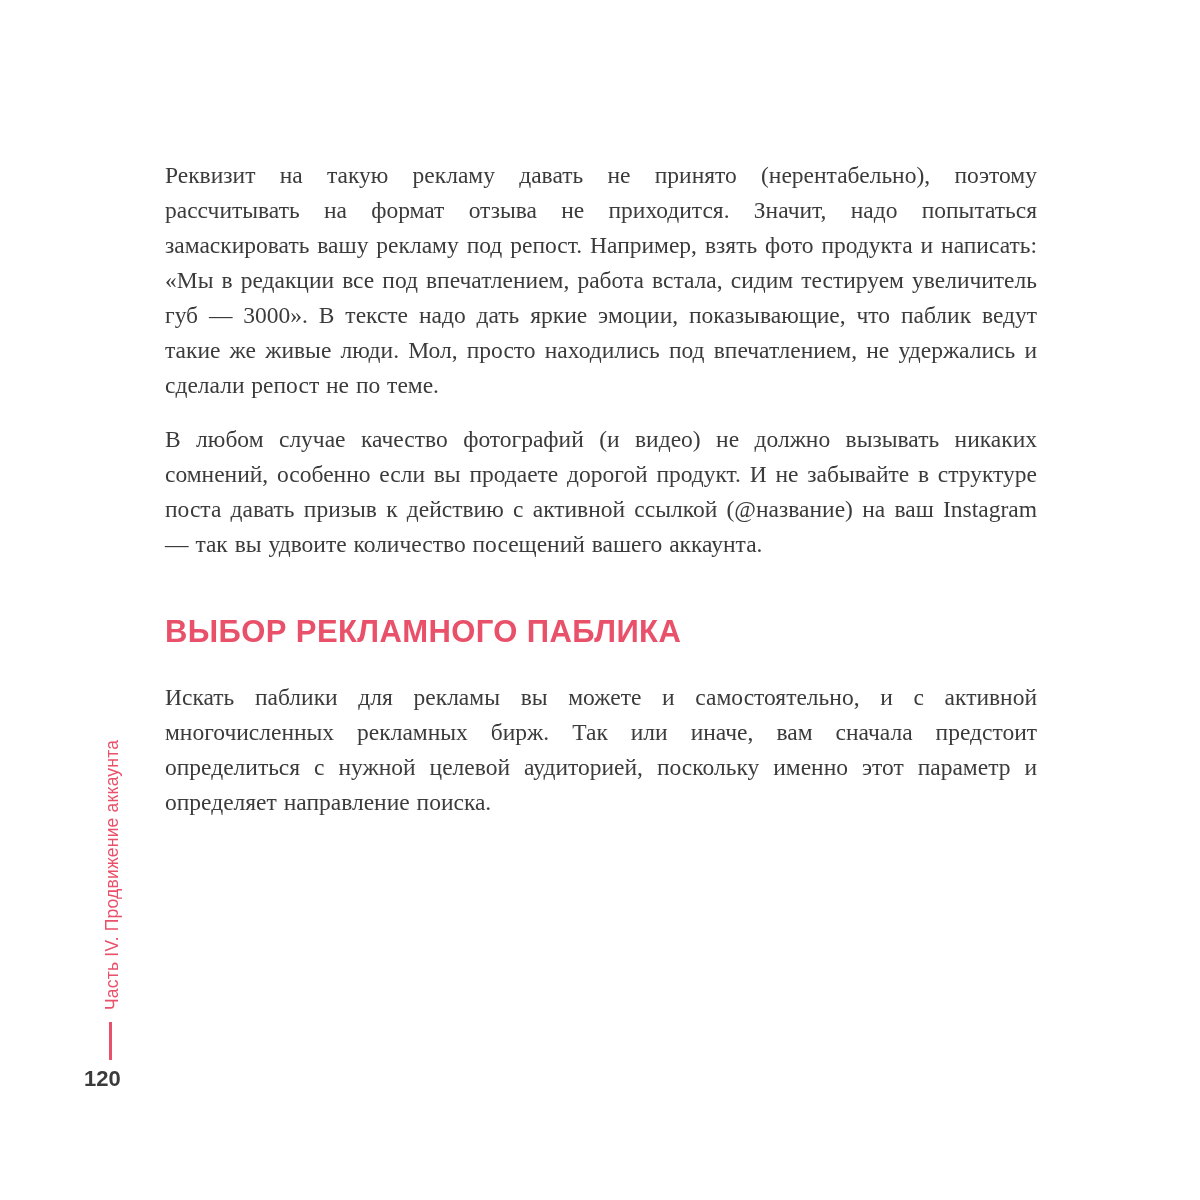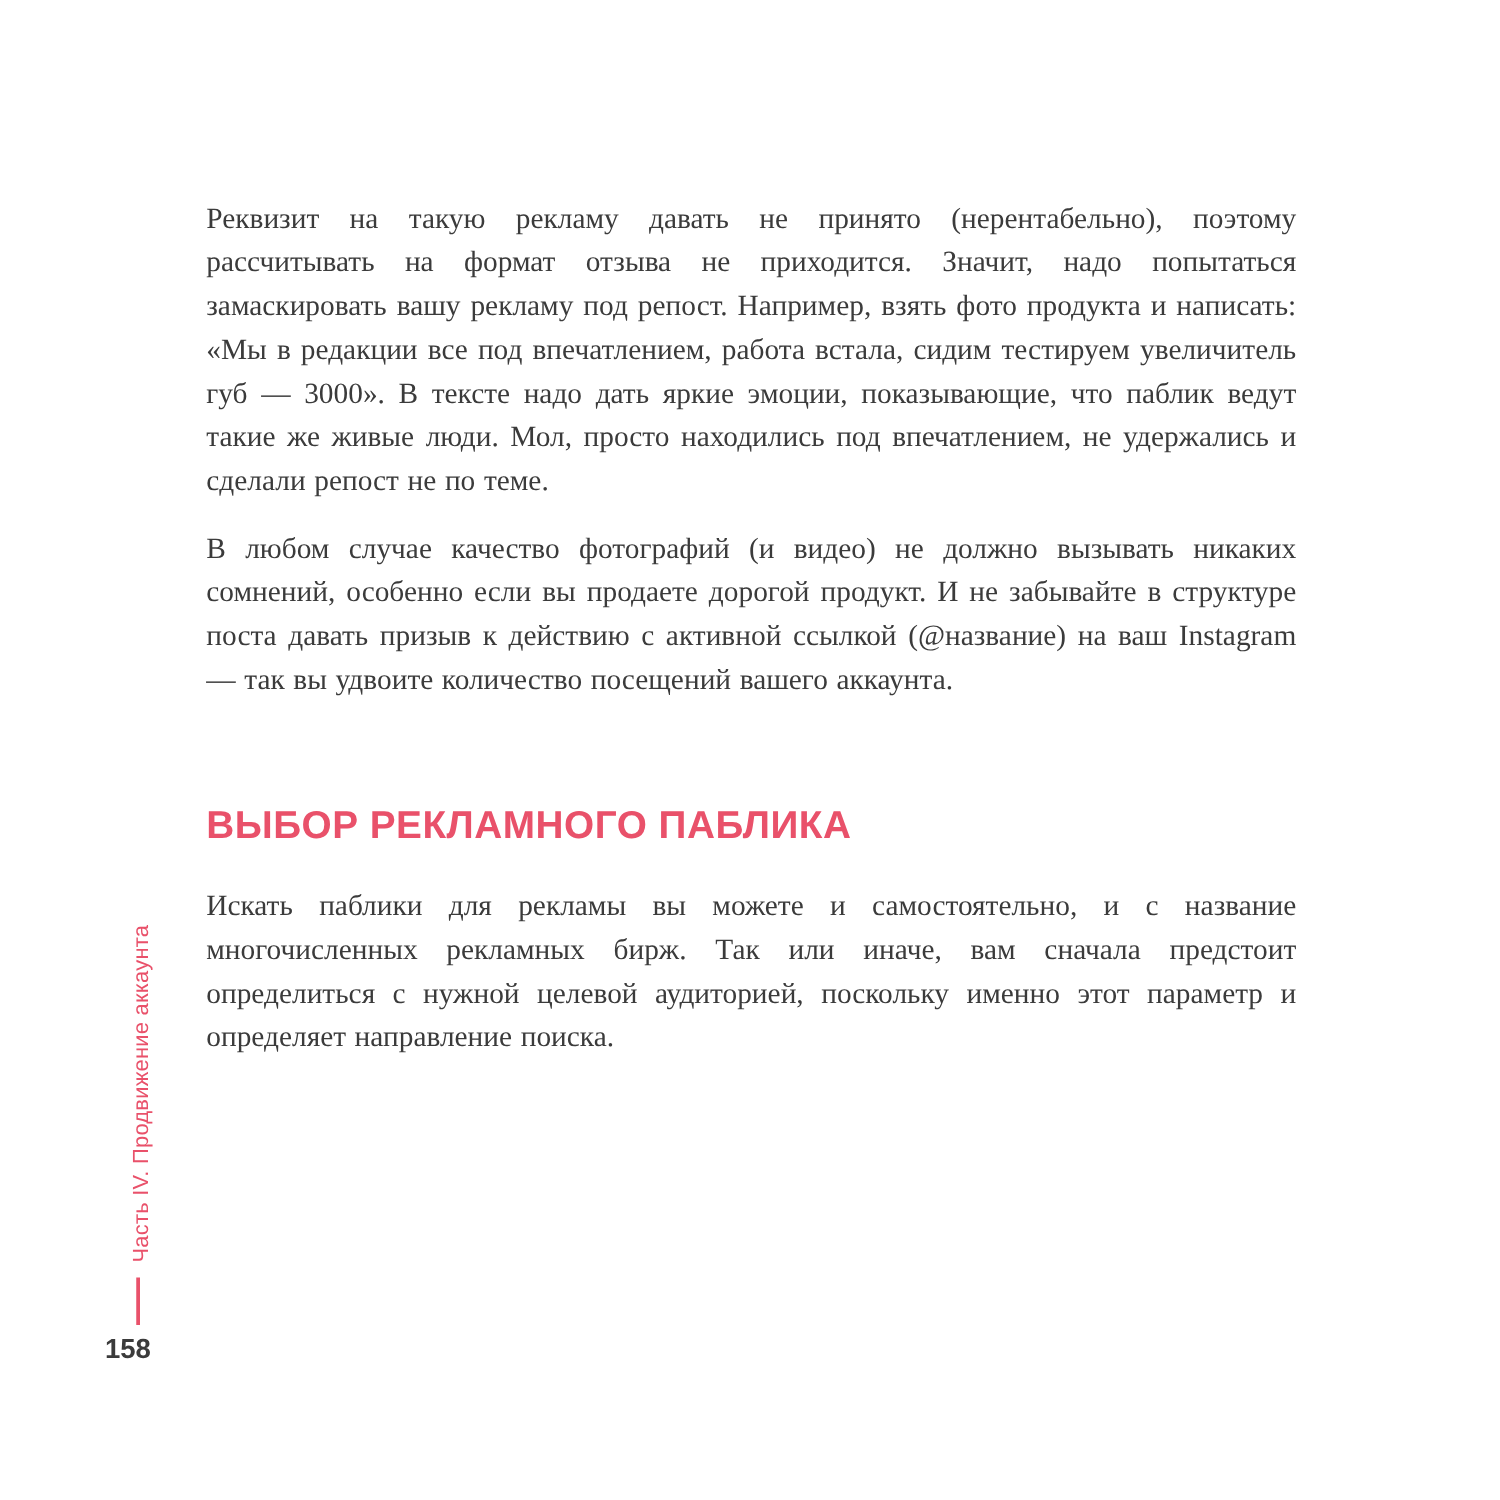--- a/index.html
+++ b/index.html
@@ -35,21 +35,21 @@
     hyphens: auto;
     -webkit-hyphens: auto;
     word-spacing: 1px;
   }
   .section-heading {
     font-family: "Liberation Sans", sans-serif;
     font-weight: 700;
     font-size: 31px;
     color: #e9516a;
     letter-spacing: 0.4px;
-    margin: 80px 0 30px 0;
+    margin: 52px 0 30px 0;
   }
   .sidebar-label {
     position: absolute;
     left: 102px;
     top: 728px;
     height: 282px;
     writing-mode: vertical-rl;
     transform: rotate(180deg);
     font-family: "Liberation Sans", sans-serif;
     font-size: 17.5px;
@@ -79,22 +79,22 @@
 <body>
 
 <div class="page">
 
   <div class="main-col">
     <p class="para" lang="ru">Реквизит на такую рекламу давать не принято (нерентабельно), поэтому рассчитывать на формат отзыва не приходится. Значит, надо попытаться замаскировать вашу рекламу под репост. Например, взять фото продукта и написать: «Мы в редакции все под впечатлением, работа встала, сидим тестируем увеличитель губ — 3000». В тексте надо дать яркие эмоции, показывающие, что паблик ведут такие же живые люди. Мол, просто находились под впечатлением, не удержались и сделали репост не по теме.</p>
     <p class="para" lang="ru">В любом случае качество фотографий (и видео) не должно вызывать никаких сомнений, особенно если вы продаете дорогой продукт. И не забывайте в структуре поста давать призыв к действию с активной ссылкой (@название) на ваш Instagram — так вы удвоите количество посещений вашего аккаунта.</p>
 
     <h2 class="section-heading">ВЫБОР РЕКЛАМНОГО ПАБЛИКА</h2>
 
-    <p class="para" lang="ru">Искать паблики для рекламы вы можете и самостоятельно, и с название многочисленных рекламных бирж. Так или иначе, вам сначала предстоит определиться с нужной целевой аудиторией, поскольку именно этот параметр и определяет направление поиска.</p>
+    <p class="para" lang="ru">Искать паблики для рекламы вы можете и самостоятельно, и с активной многочисленных рекламных бирж. Так или иначе, вам сначала предстоит определиться с нужной целевой аудиторией, поскольку именно этот параметр и определяет направление поиска.</p>
   </div>
 
   <div class="sidebar-label">Часть IV. Продвижение аккаунта</div>
 
   <div class="sidebar-rule"></div>
 
-  <div class="page-number">158</div>
+  <div class="page-number">120</div>
 
 </div>
 
 </body></html>

